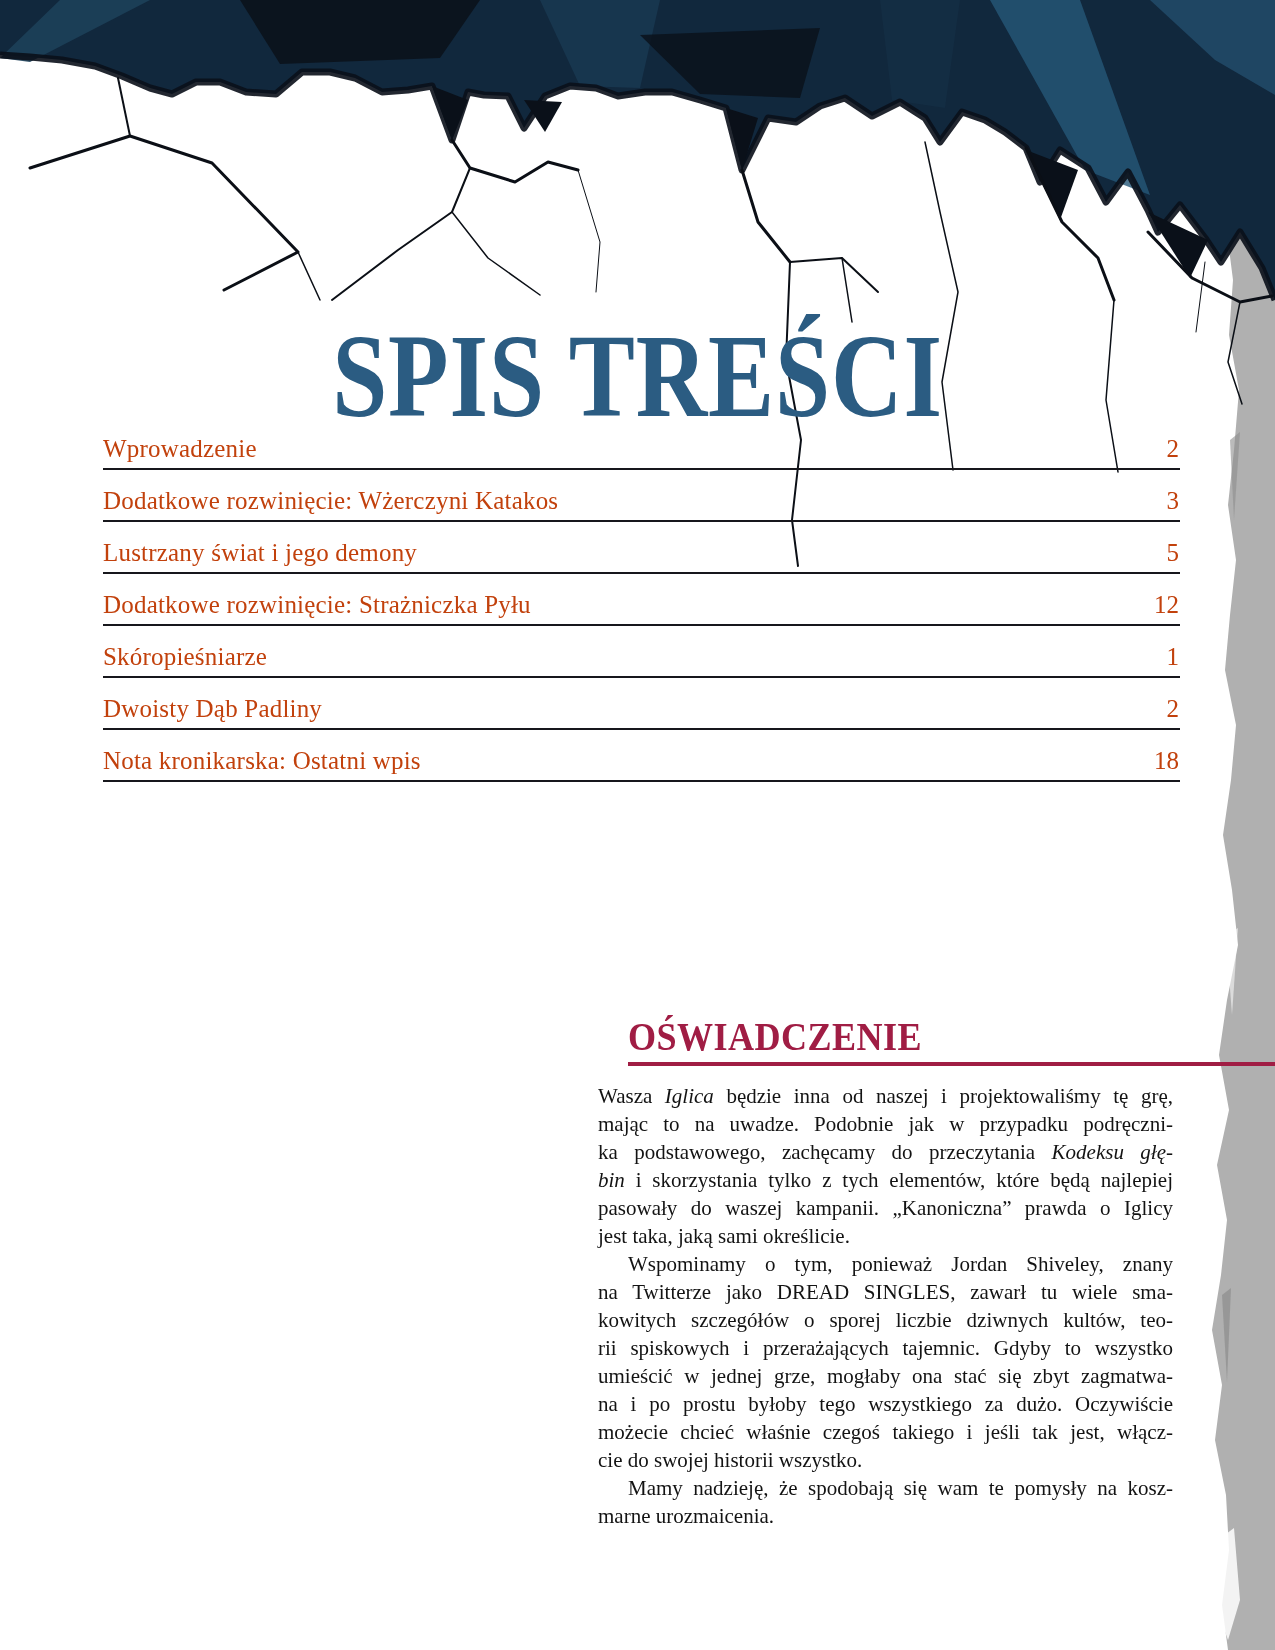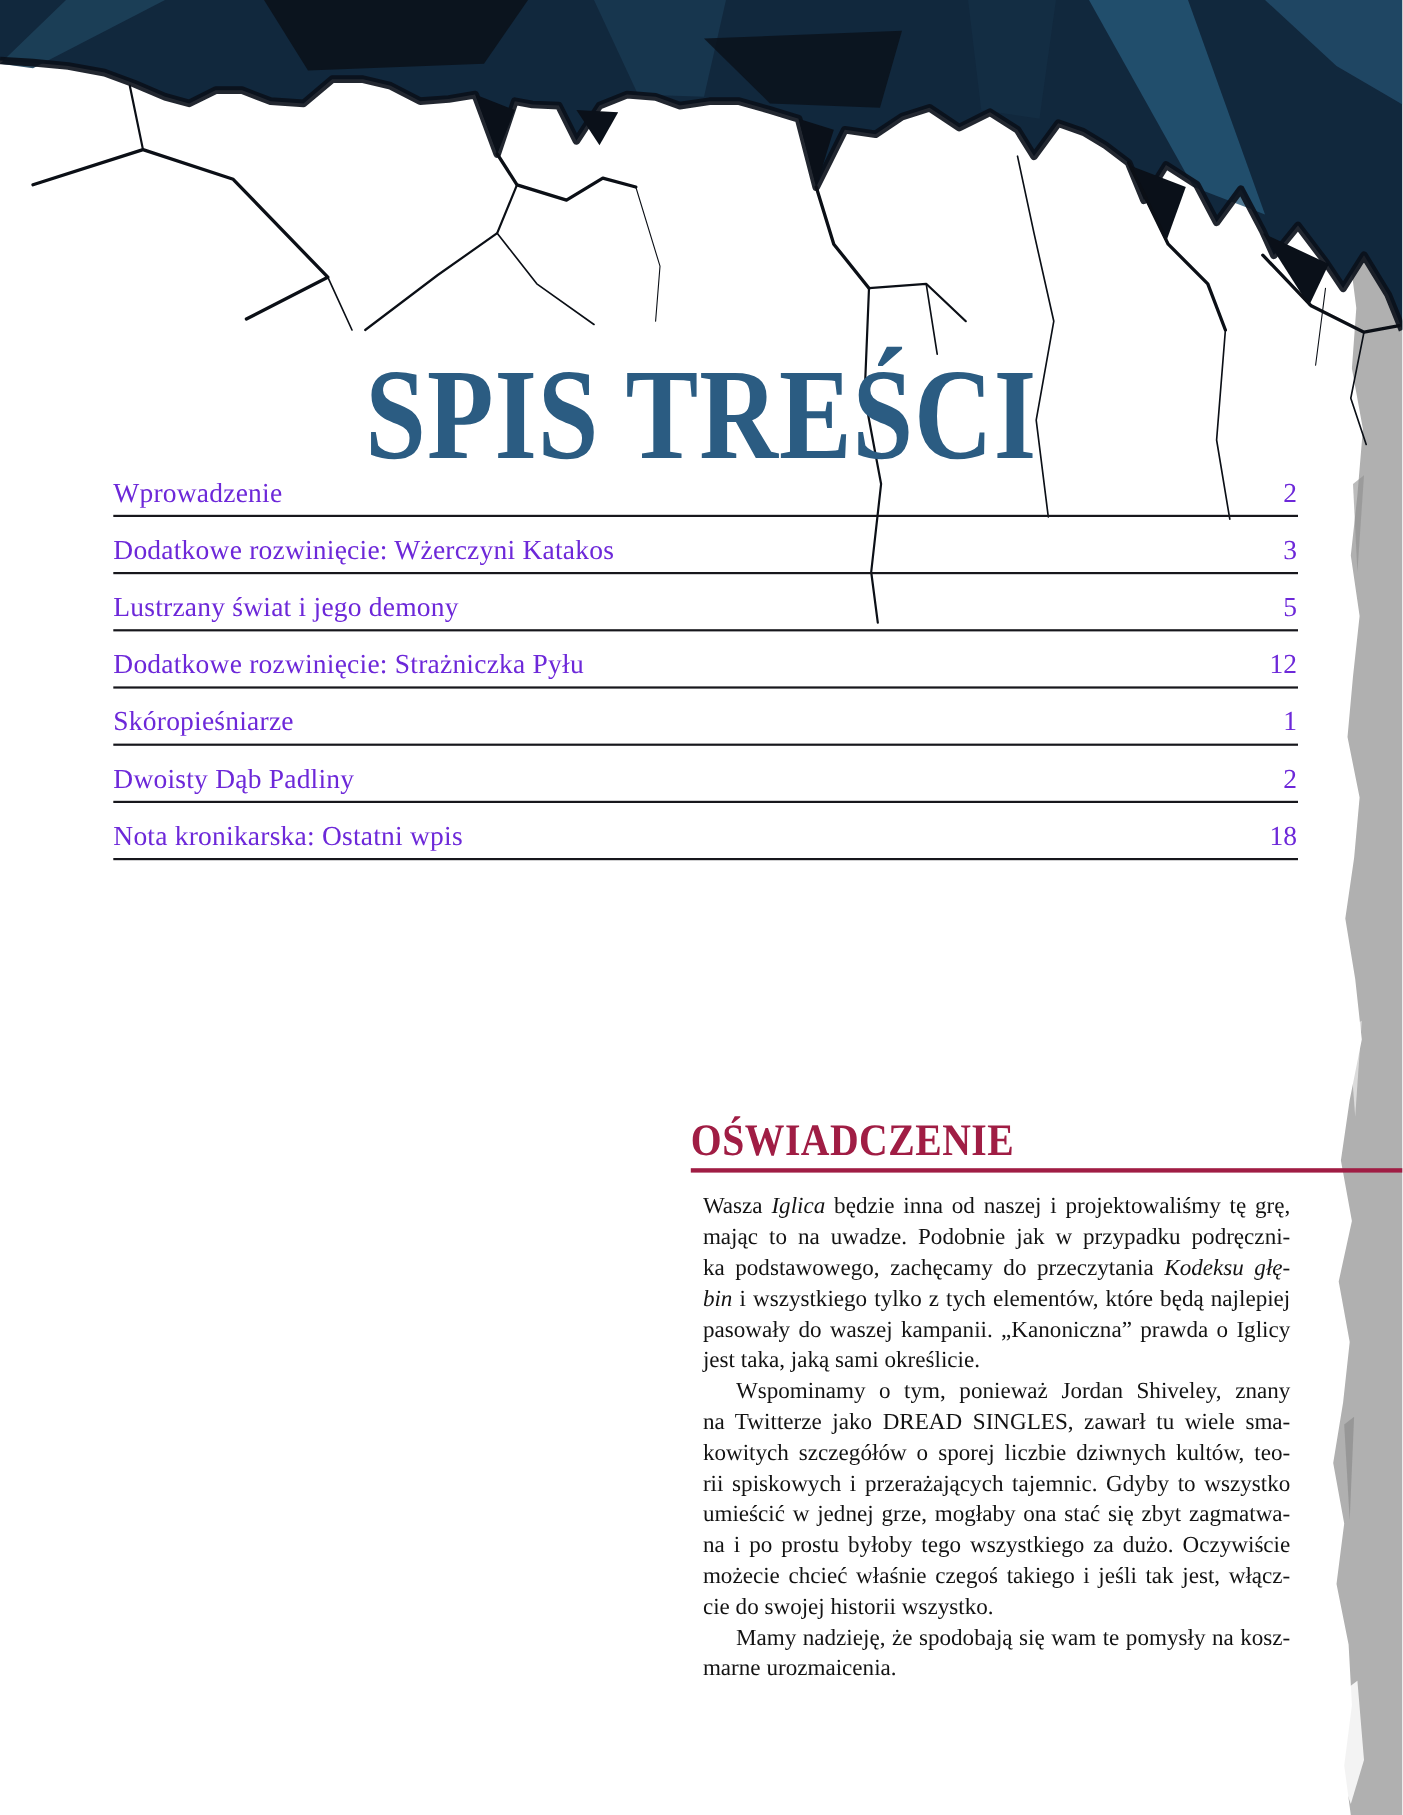--- a/index.html
+++ b/index.html
@@ -19,40 +19,40 @@
     transform:scaleX(.84);transform-origin:50% 50%;
     z-index:3;white-space:nowrap;
   }
 
   .toc{position:absolute;left:103px;top:418px;width:1077px;z-index:3;}
   .toc-row{
     height:52px;box-sizing:border-box;
     border-bottom:2.5px solid #17171c;
     display:flex;justify-content:space-between;align-items:flex-end;
     padding-bottom:5px;
-    font-size:25px;color:#6d28d9;
+    font-size:25px;color:#c2410c;
   }
   .toc-label{letter-spacing:.2px;}
   .toc-page{padding-right:1px;}
 
   .statement-heading{
     position:absolute;left:628px;top:1012px;margin:0;z-index:4;
     font-size:41px;font-weight:bold;color:var(--maroon,#a01d44);
     letter-spacing:.5px;transform:scaleX(.88);transform-origin:0 50%;
     white-space:nowrap;
   }
   .statement-rule{
     position:absolute;left:628px;top:1062px;width:647px;height:4px;
     background:var(--maroon,#a01d44);z-index:6;
   }
   .statement-body{
     position:absolute;left:598px;top:1082px;width:575px;z-index:4;
     font-size:21px;line-height:28px;color:#131313;
   }
-  .body-line{text-align:justify;text-align-last:justify;margin-left:41px;}
+  .body-line{text-align:justify;text-align-last:justify;}
   .body-line.para-end{text-align-last:left;}
   .body-line.indent{text-indent:30px;}
   .attribution{
     position:absolute;left:598px;top:1545px;width:575px;z-index:4;
     text-align:right;font-size:22px;color:#131313;
   }
 </style>
 </head>
 <body>
 
@@ -135,21 +135,21 @@
       </div>
     </div>
 
   <h2 class="statement-heading">OŚWIADCZENIE</h2>
   <div class="statement-rule"></div>
 
   <div class="statement-body">
       <div class="body-line"><span>Wasza </span><i>Iglica</i><span> będzie inna od naszej i projektowaliśmy tę grę,</span></div>
       <div class="body-line"><span>mając to na uwadze. Podobnie jak w przypadku podręczni-</span></div>
       <div class="body-line"><span>ka podstawowego, zachęcamy do przeczytania </span><i>Kodeksu głę-</i></div>
-      <div class="body-line"><i>bin</i><span> i wszystkiego tylko z tych elementów, które będą najlepiej</span></div>
+      <div class="body-line"><i>bin</i><span> i skorzystania tylko z tych elementów, które będą najlepiej</span></div>
       <div class="body-line"><span>pasowały do waszej kampanii. „Kanoniczna” prawda o Iglicy</span></div>
       <div class="body-line para-end"><span>jest taka, jaką sami określicie.</span></div>
       <div class="body-line indent"><span>Wspominamy o tym, ponieważ Jordan Shiveley, znany</span></div>
       <div class="body-line"><span>na Twitterze jako DREAD SINGLES, zawarł tu wiele sma-</span></div>
       <div class="body-line"><span>kowitych szczegółów o sporej liczbie dziwnych kultów, teo-</span></div>
       <div class="body-line"><span>rii spiskowych i przerażających tajemnic. Gdyby to wszystko</span></div>
       <div class="body-line"><span>umieścić w jednej grze, mogłaby ona stać się zbyt zagmatwa-</span></div>
       <div class="body-line"><span>na i po prostu byłoby tego wszystkiego za dużo. Oczywiście</span></div>
       <div class="body-line"><span>możecie chcieć właśnie czegoś takiego i jeśli tak jest, włącz-</span></div>
       <div class="body-line para-end"><span>cie do swojej historii wszystko.</span></div>

